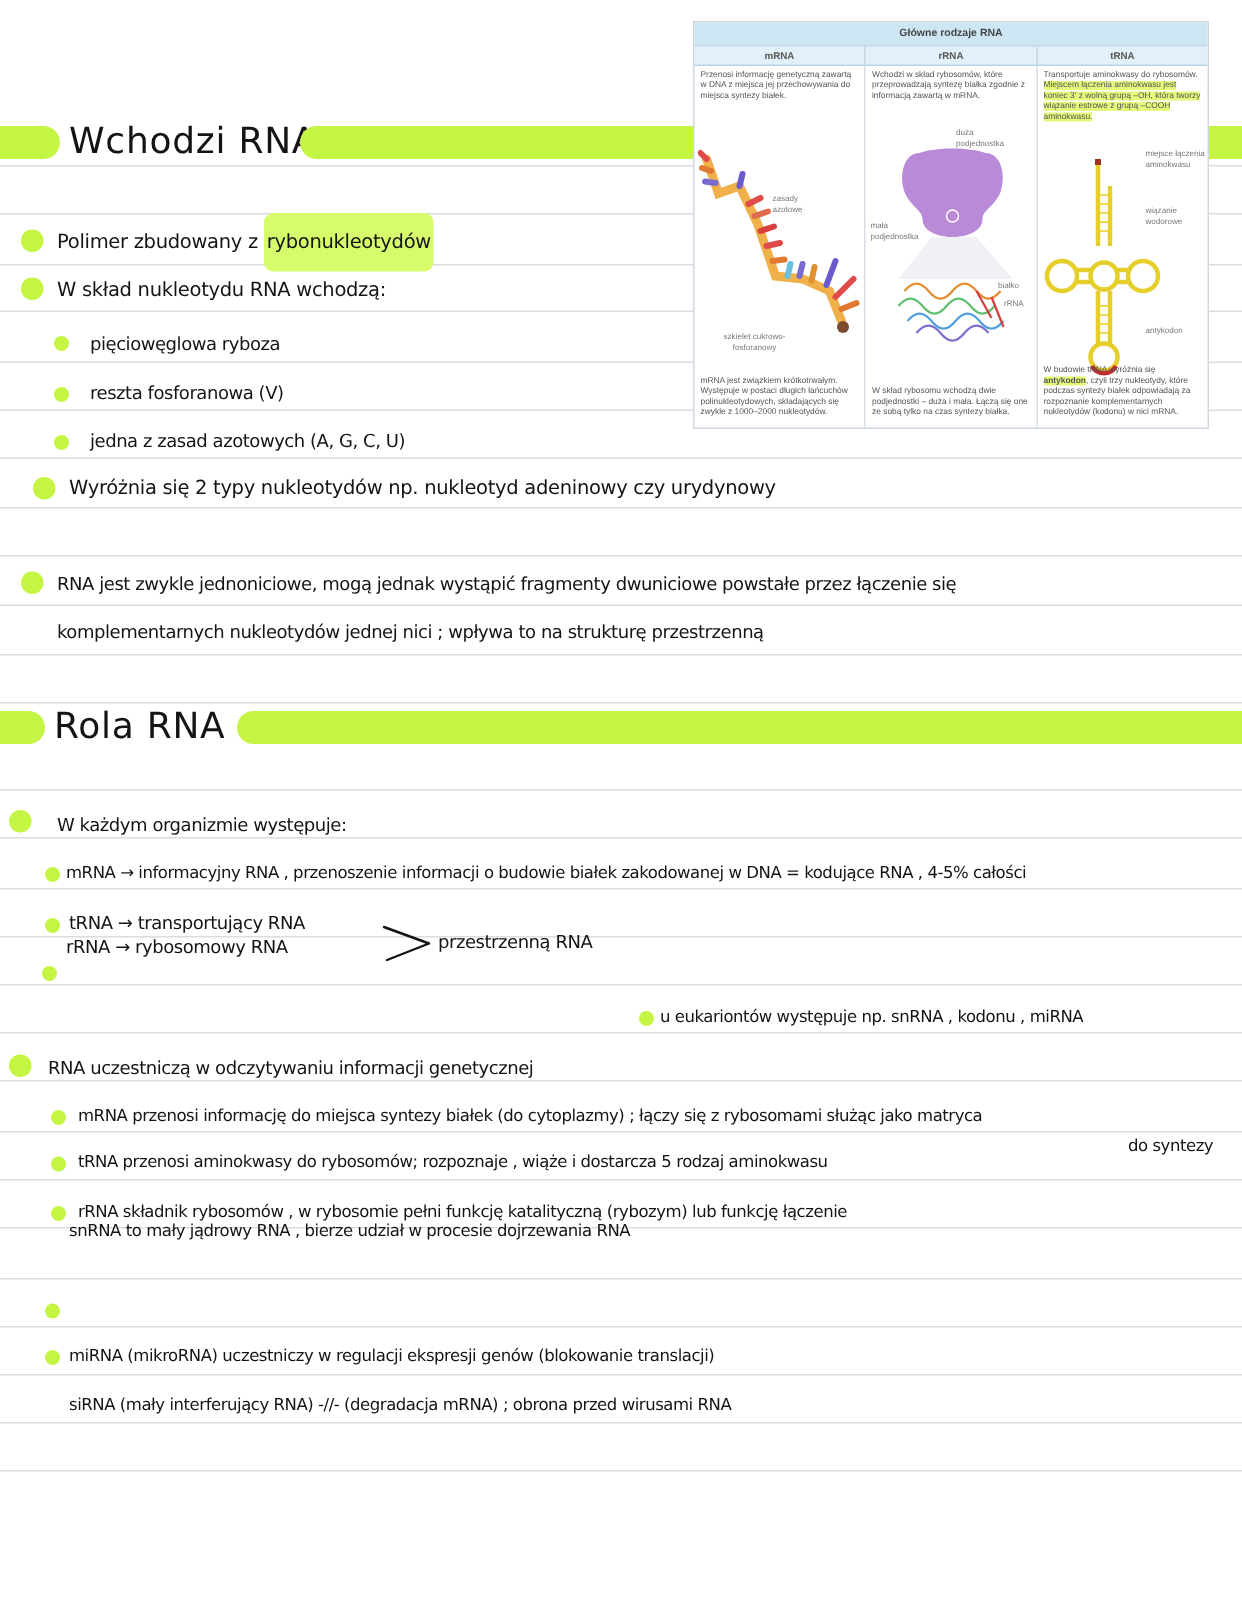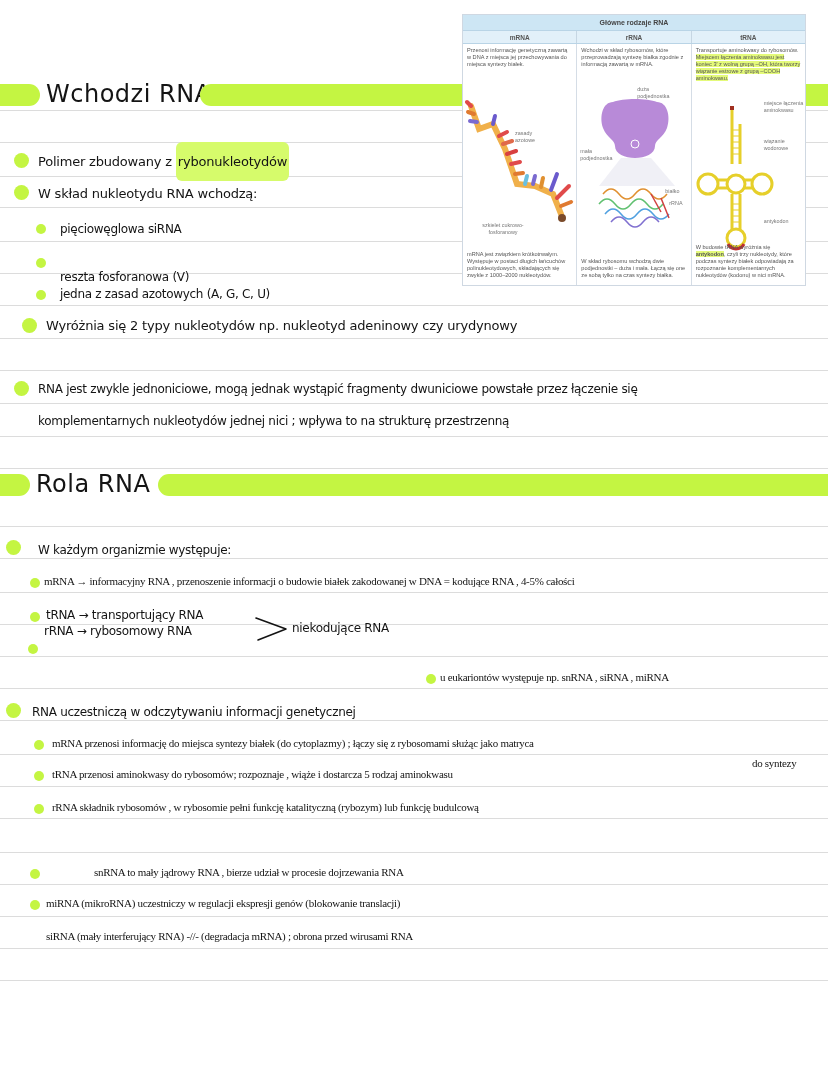--- a/index.html
+++ b/index.html
@@ -4,21 +4,21 @@
 <style>
   * { box-sizing: border-box; margin: 0; padding: 0; }
   html, body { width: 828px; height: 1069px; background: #ffffff; overflow: hidden; }
   body { position: relative; font-family: "DejaVu Sans", sans-serif; color: #111; }
 
   .rule { position: absolute; left: 0; width: 828px; height: 1px; background: #dcdcdc; }
 
   .hw { position: absolute; white-space: nowrap; color: #141414; font-family: "DejaVu Sans", sans-serif; }
   .hw.t13 { font-size: 13px; letter-spacing: -0.2px; }
   .hw.t12 { font-size: 12px; letter-spacing: -0.3px; }
-  .hw.t11 { font-size: 11px; letter-spacing: -0.3px; font-family: Liberation Serif, serif; }
+  .hw.t11 { font-size: 11px; letter-spacing: -0.3px; }
 
   .dot { position: absolute; border-radius: 50%; background: #c4f542; }
   .dot.big { width: 15px; height: 15px; }
   .dot.sm { width: 10px; height: 10px; }
 
   .hl { background: #d6fb6b; border-radius: 6px; padding: 12px 2px; }
 
   .banner-l { position: absolute; height: 22px; background: #c4f542; border-radius: 0 12px 12px 0; }
   .banner-r { position: absolute; height: 22px; background: #c4f542; border-radius: 12px 0 0 12px; }
   .banner-title { position: absolute; font-family: "DejaVu Sans", sans-serif; font-size: 24px; color: #141414; letter-spacing: 0.5px; white-space: nowrap; }
@@ -179,24 +179,24 @@
 
 <div class="dot big" style="left:14px; top:153px;"></div>
 <div class="hw t13" style="left:38px; top:154px;">
   <span>Polimer zbudowany z </span><span class="hl">rybonukleotydów</span>
 </div>
 
 <div class="dot big" style="left:14px; top:185px;"></div>
 <div class="hw t13" style="left:38px; top:186px;">W skład nukleotydu RNA wchodzą:</div>
 
 <div class="dot sm" style="left:36px; top:224px;"></div>
-<div class="hw t12" style="left:60px; top:222px;">pięciowęglowa siRNA</div>
+<div class="hw t12" style="left:60px; top:222px;">pięciowęglowa ryboza</div>
 
 <div class="dot sm" style="left:36px; top:258px;"></div>
-<div class="hw t12" style="left:60px; top:270px;">reszta fosforanowa (V)</div>
+<div class="hw t12" style="left:60px; top:255px;">reszta fosforanowa (V)</div>
 
 <div class="dot sm" style="left:36px; top:290px;"></div>
 <div class="hw t12" style="left:60px; top:287px;">jedna z zasad azotowych (A, G, C, U)</div>
 
 <div class="dot big" style="left:22px; top:318px;"></div>
 <div class="hw t13" style="left:46px; top:318px;">Wyróżnia się 2 typy nukleotydów np. nukleotyd adeninowy czy urydynowy</div>
 
 <div class="dot big" style="left:14px; top:381px;"></div>
 <div class="hw t12" style="left:38px; top:382px;">RNA jest zwykle jednoniciowe, mogą jednak wystąpić fragmenty dwuniciowe powstałe przez łączenie się</div>
 <div class="hw t12" style="left:38px; top:414px;">komplementarnych nukleotydów jednej nici ; wpływa to na strukturę przestrzenną</div>
@@ -213,37 +213,37 @@
 
 <div class="dot sm" style="left:30px; top:612px;"></div>
 <div class="hw t12" style="left:46px; top:608px;">tRNA → transportujący RNA</div>
 
 <div class="dot sm" style="left:28px; top:644px;"></div>
 <div class="hw t12" style="left:44px; top:624px;">rRNA → rybosomowy RNA</div>
 
 <svg style="position:absolute; left:254px; top:616px;" width="36" height="26" viewBox="0 0 36 26">
   <path d="M2 2 L32 13 L4 24" stroke="#141414" stroke-width="1.6" fill="none" stroke-linecap="round" stroke-linejoin="round"></path>
 </svg>
-<div class="hw t12" style="left:292px; top:621px;">niekodujące RNA</div>
+<div class="hw t12" style="left:292px; top:621px;">przestrzenną RNA</div>
 
 <div class="dot sm" style="left:426px; top:674px;"></div>
-<div class="hw t11" style="left:440px; top:671px;">u eukariontów występuje np. snRNA , siRNA , miRNA</div>
+<div class="hw t11" style="left:440px; top:671px;">u eukariontów występuje np. snRNA , kodonu , miRNA</div>
 
 <div class="dot big" style="left:6px; top:703px;"></div>
 <div class="hw t12" style="left:32px; top:705px;">RNA uczestniczą w odczytywaniu informacji genetycznej</div>
 
 <div class="dot sm" style="left:34px; top:740px;"></div>
 <div class="hw t11" style="left:52px; top:737px;">mRNA przenosi informację do miejsca syntezy białek (do cytoplazmy) ; łączy się z rybosomami służąc jako matryca</div>
 <div class="hw t11" style="left:752px; top:757px;">do syntezy</div>
 
 <div class="dot sm" style="left:34px; top:771px;"></div>
 <div class="hw t11" style="left:52px; top:768px;">tRNA przenosi aminokwasy do rybosomów; rozpoznaje , wiąże i dostarcza 5 rodzaj aminokwasu</div>
 
 <div class="dot sm" style="left:34px; top:804px;"></div>
-<div class="hw t11" style="left:52px; top:801px;">rRNA składnik rybosomów , w rybosomie pełni funkcję katalityczną (rybozym) lub funkcję budulcową</div>
+<div class="hw t11" style="left:52px; top:801px;">rRNA składnik rybosomów , w rybosomie pełni funkcję katalityczną (rybozym) lub funkcję łączenie</div>
 
 <div class="dot sm" style="left:30px; top:869px;"></div>
-<div class="hw t11" style="left:46px; top:866px;margin-left:48px;">snRNA to mały jądrowy RNA , bierze udział w procesie dojrzewania RNA</div>
+<div class="hw t11" style="left:46px; top:814px;">snRNA to mały jądrowy RNA , bierze udział w procesie dojrzewania RNA</div>
 
 <div class="dot sm" style="left:30px; top:900px;"></div>
 <div class="hw t11" style="left:46px; top:897px;">miRNA (mikroRNA) uczestniczy w regulacji ekspresji genów (blokowanie translacji)</div>
 
 <div class="hw t11" style="left:46px; top:930px;">siRNA (mały interferujący RNA)  -//-  (degradacja mRNA) ; obrona przed wirusami RNA</div>
 
 </body></html>

